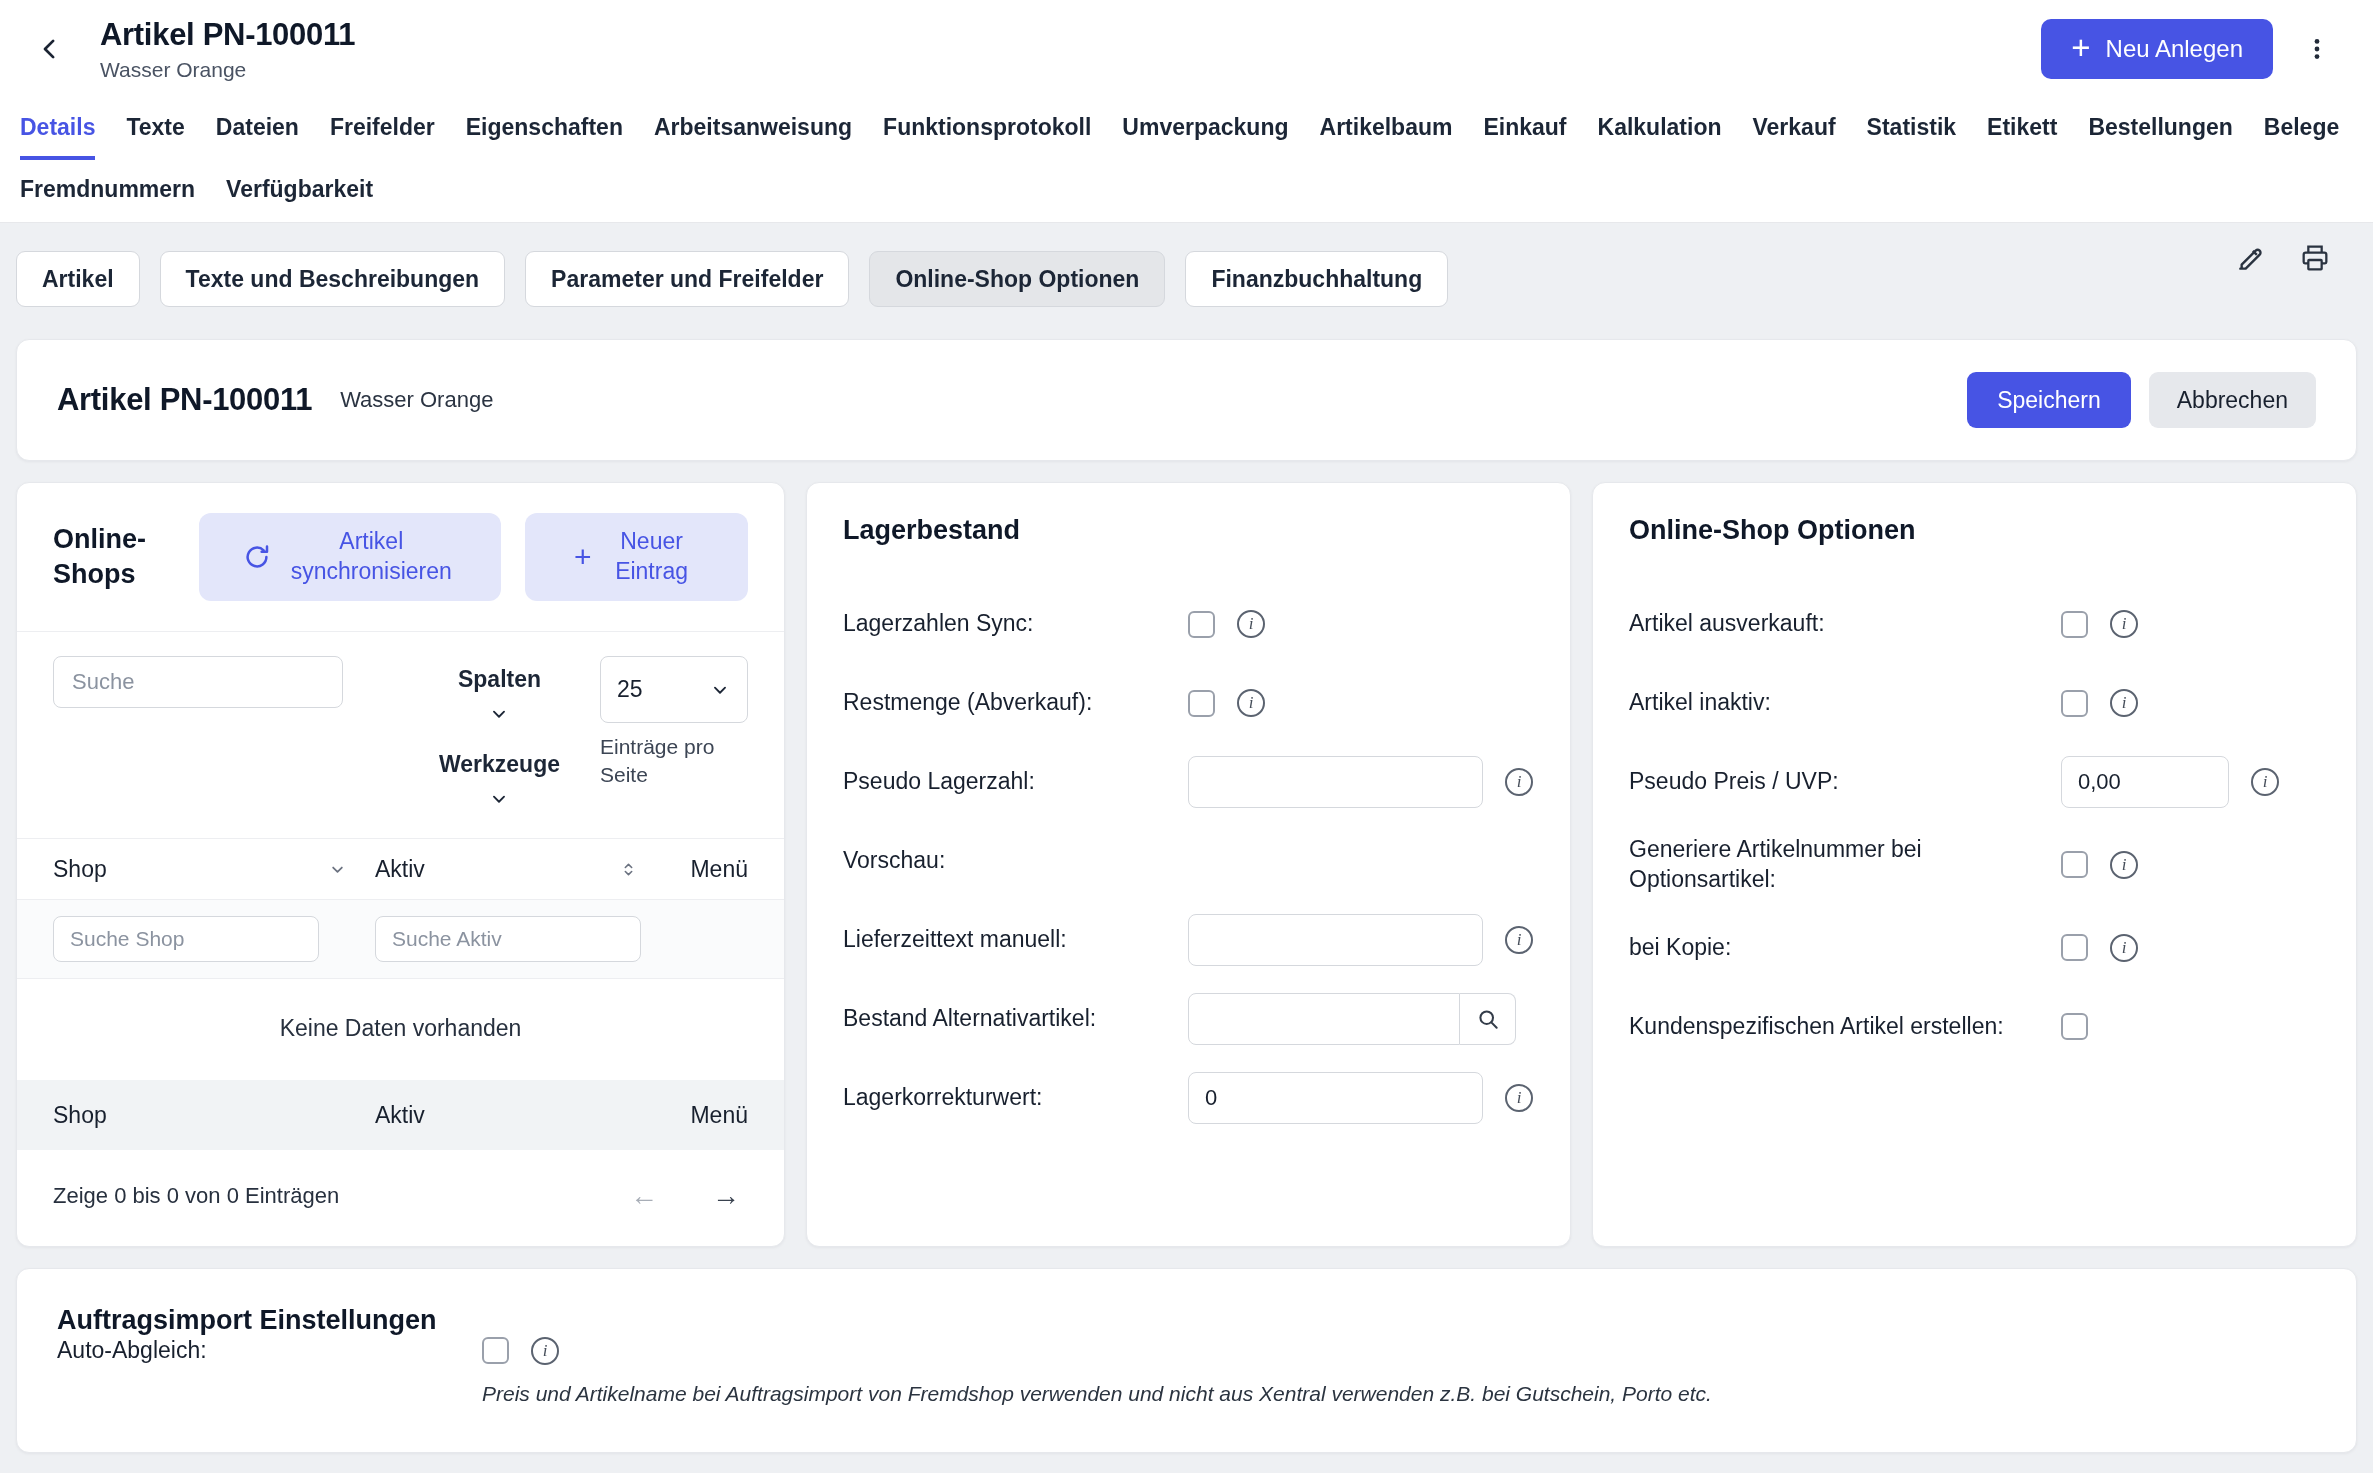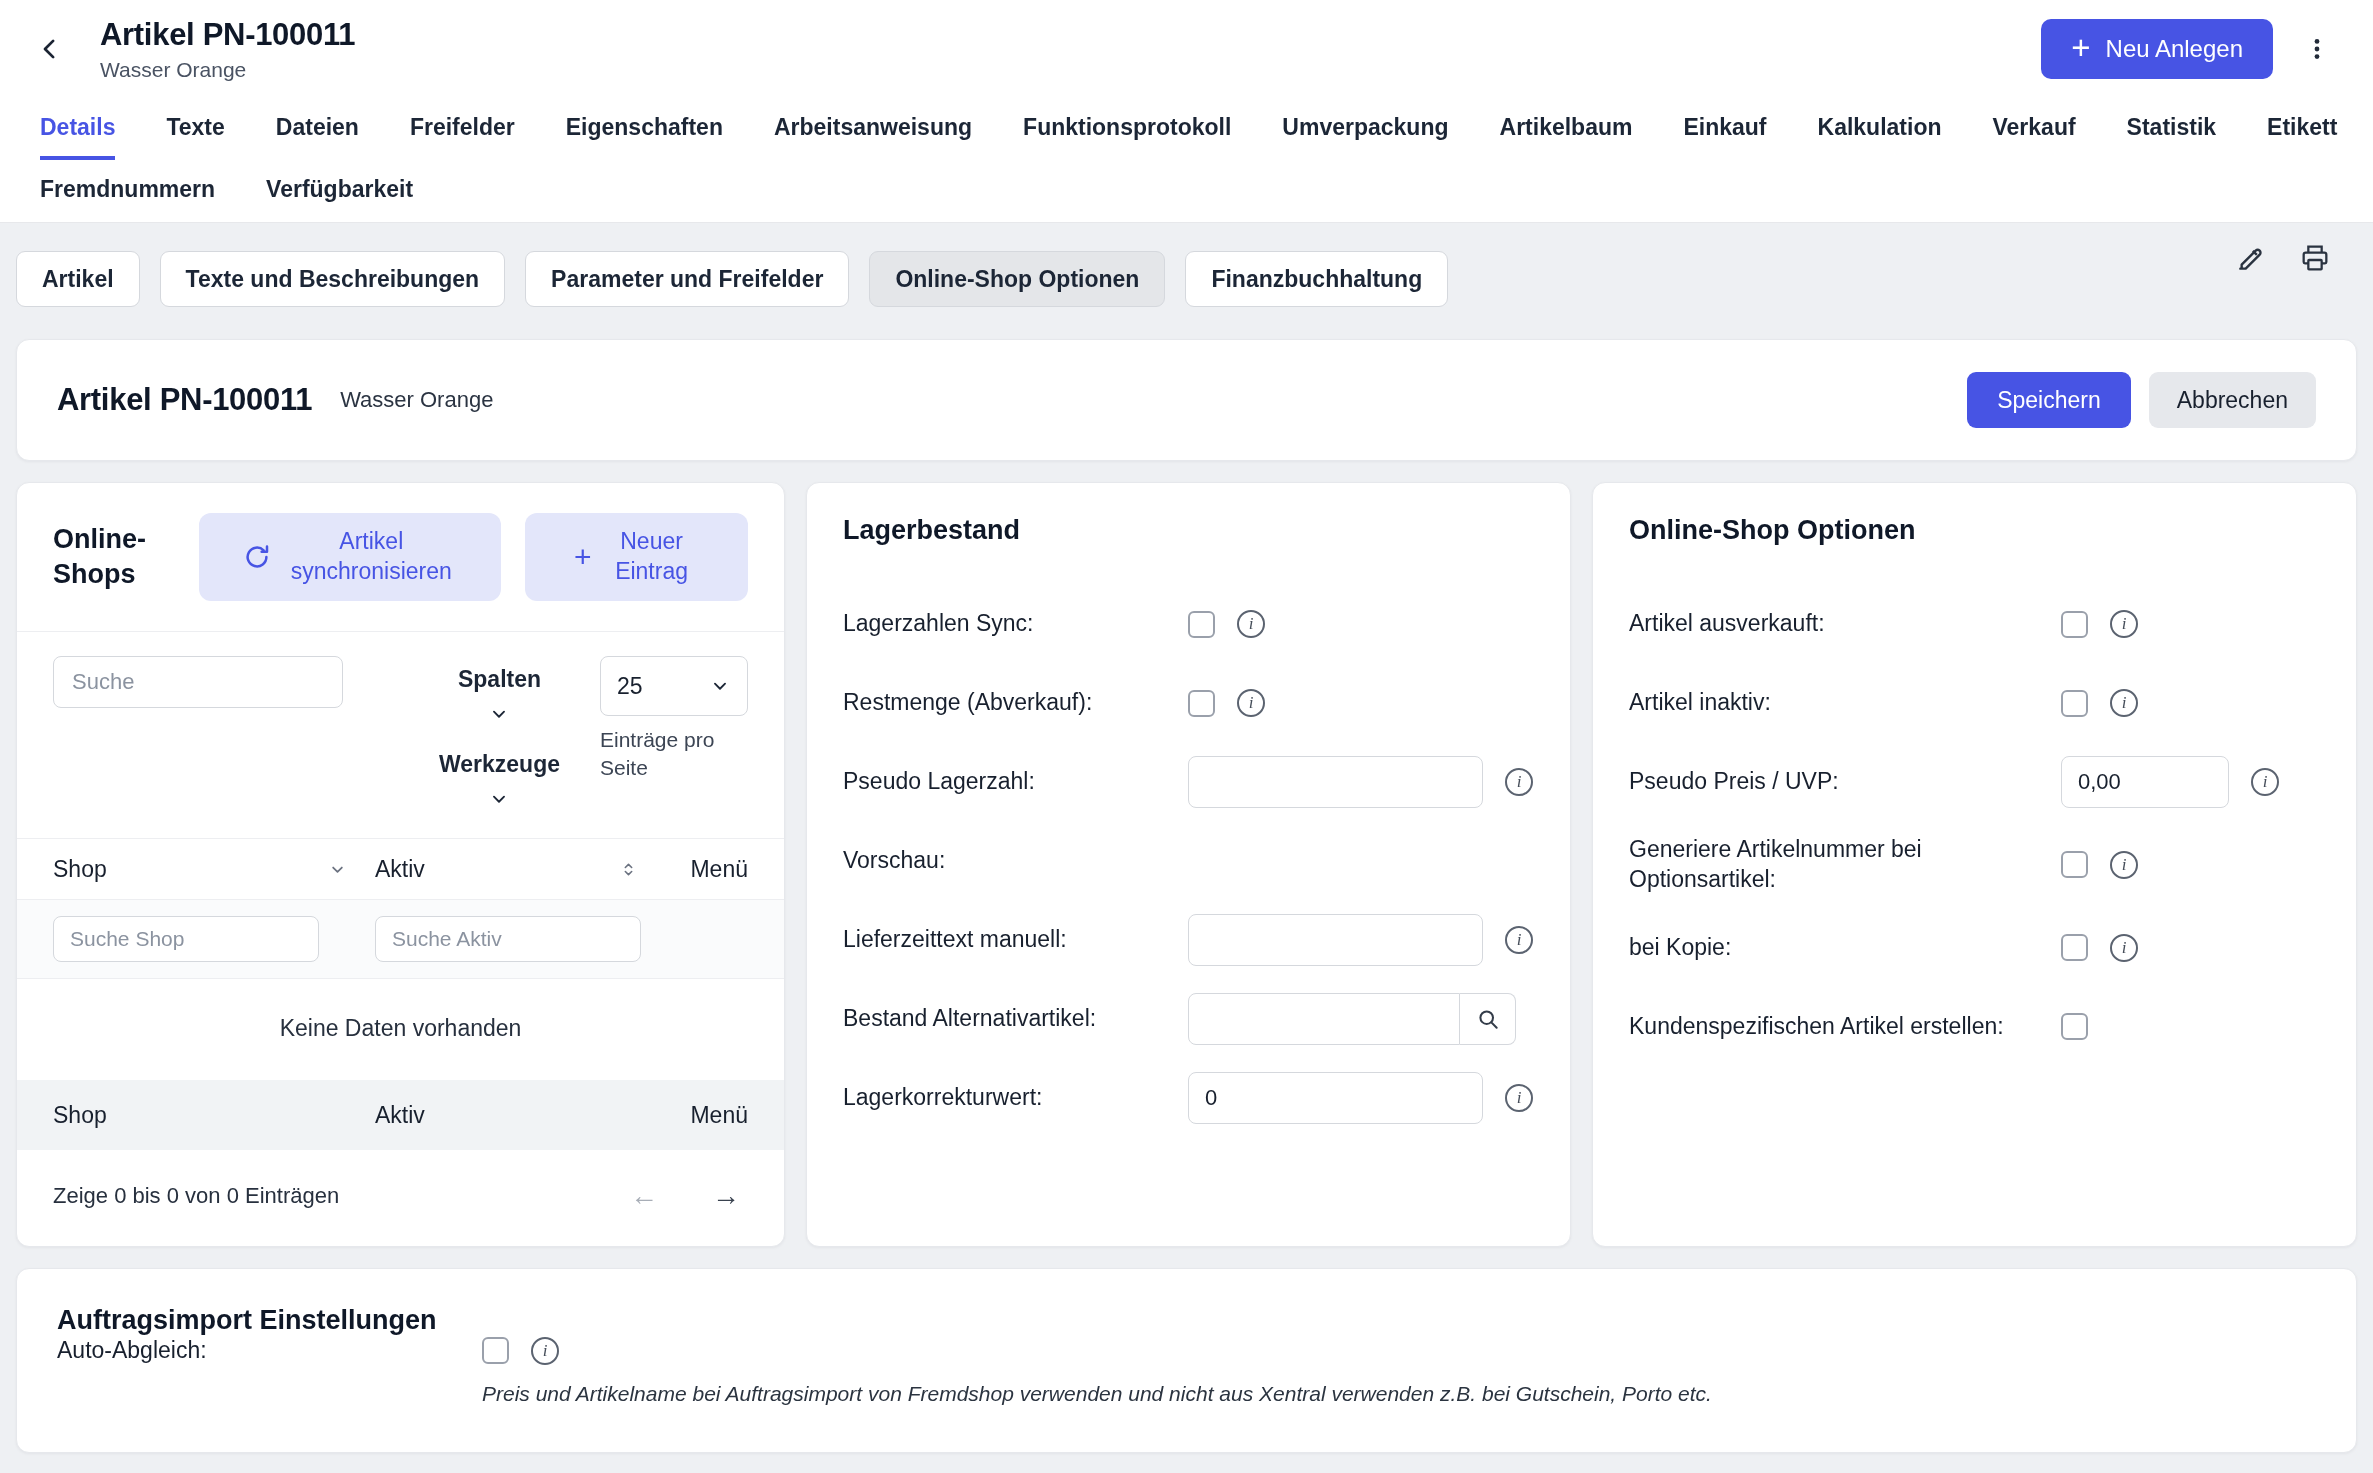--- a/index.html
+++ b/index.html
@@ -25,21 +25,21 @@
   .page-subtitle{font-size:21px;color:var(--text-dim);margin-top:5px;}
   .topbar-right{margin-left:auto;display:flex;align-items:center;gap:18px;}
   .btn-primary{display:inline-flex;align-items:center;gap:15px;background:var(--primary);color:#fff;font-size:24px;font-weight:500;height:60px;padding:0 30px;border-radius:10px;}
   .btn-primary .plus{font-size:33px;font-weight:300;line-height:1;margin-top:-3px;}
 
   
   .tabs{background:#fff;position:relative;border-bottom:1px solid #e7e8eb;padding:0 20px;}
   .tabs-row{display:flex;gap:31px;}
   .row1{height:62px;}
   .row2{height:62px;}
-  .tab{display:flex;align-items:center;font-size:23px;font-weight:600;color:#1c2636;height:100%;border-bottom:4px solid transparent;white-space:nowrap;margin-left:20px;}
+  .tab{display:flex;align-items:center;font-size:23px;font-weight:600;color:#1c2636;height:100%;border-bottom:4px solid transparent;white-space:nowrap;}
   .tab.active{color:var(--primary);border-bottom-color:var(--primary);}
   .tab-icons{position:absolute;right:38px;top:140px;display:flex;gap:24px;}
 
   
   .main{padding:0 16px;}
   .pill-row{display:flex;gap:20px;margin-top:28px;}
   .pill{background:#fff;border:1px solid var(--border);border-radius:9px;height:56px;padding:0 25px;display:inline-flex;align-items:center;font-size:23px;font-weight:600;color:#1c2636;white-space:nowrap;}
   .pill.active{background:#e4e6e9;}
 
   .card{background:#fff;border:1px solid #e6e8ec;border-radius:13px;box-shadow:0 1px 3px rgba(16,24,40,.05);}
@@ -61,21 +61,21 @@
   .btn-newentry{flex:1;}
   .btn-newentry .soft-label{max-width:94px;}
   .btn-soft .plus{font-size:30px;font-weight:300;line-height:1;}
 
   .os-controls{display:flex;align-items:flex-start;padding:24px 36px 28px;border-top:1px solid var(--border-light);}
   .search-input{width:290px;height:52px;border:1px solid var(--border);border-radius:8px;font-size:22px;padding:0 18px;color:#18202e;background:#fff;}
   input::placeholder{color:#8b93a0;}
   .dd-col{display:flex;flex-direction:column;gap:26px;margin-left:auto;padding-top:10px;}
   .ddl{display:flex;align-items:center;gap:10px;font-size:23px;font-weight:600;color:#1c2636;flex-direction:column;}
   .ps-col{display:flex;flex-direction:column;gap:10px;margin-left:40px;width:148px;}
-  .ps-select{display:flex;align-items:center;justify-content:space-between;border:1px solid var(--border);border-radius:8px;height:60px;padding:0 16px;font-size:23px;color:#18202e;background:#fff;cursor:pointer;}
+  .ps-select{display:flex;align-items:center;justify-content:space-between;border:1px solid var(--border);border-radius:8px;height:67px;padding:0 16px;font-size:23px;color:#18202e;background:#fff;cursor:pointer;}
   .ps-label{font-size:21px;color:#3c4554;line-height:1.35;}
 
   .t-head{display:flex;align-items:center;padding:0 36px;height:62px;border-top:1px solid var(--border-light);border-bottom:1px solid var(--border-light);}
   .th{display:flex;align-items:center;justify-content:space-between;font-size:23px;font-weight:400;color:#18202e;cursor:pointer;}
   .col-shop{flex:0 0 322px;padding-right:28px;}
   .col-aktiv{flex:1;padding-right:28px;}
   .col-menu{flex:0 0 82px;justify-content:flex-end;cursor:default;}
   .t-filter{display:flex;align-items:center;padding:16px 36px;background:#fafbfc;border-bottom:1px solid var(--border-light);}
   .fcol-shop{flex:0 0 322px;}
   .fcol-aktiv{flex:1;}

